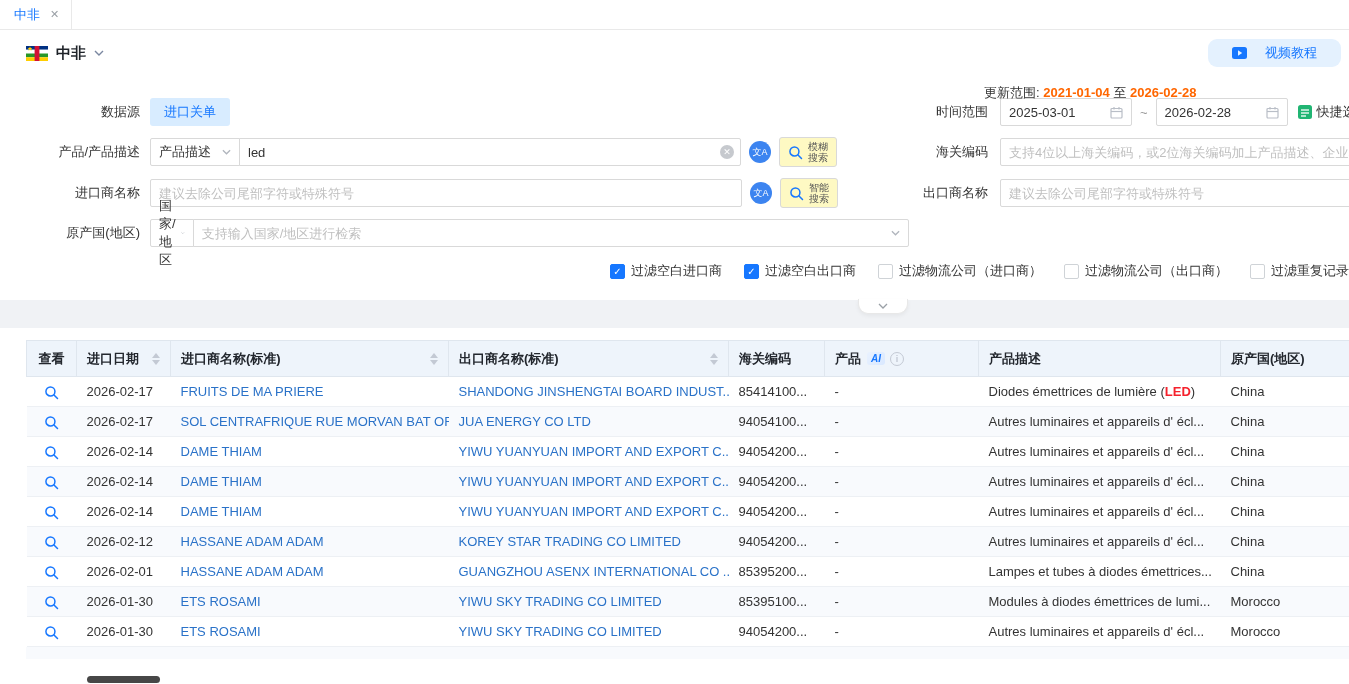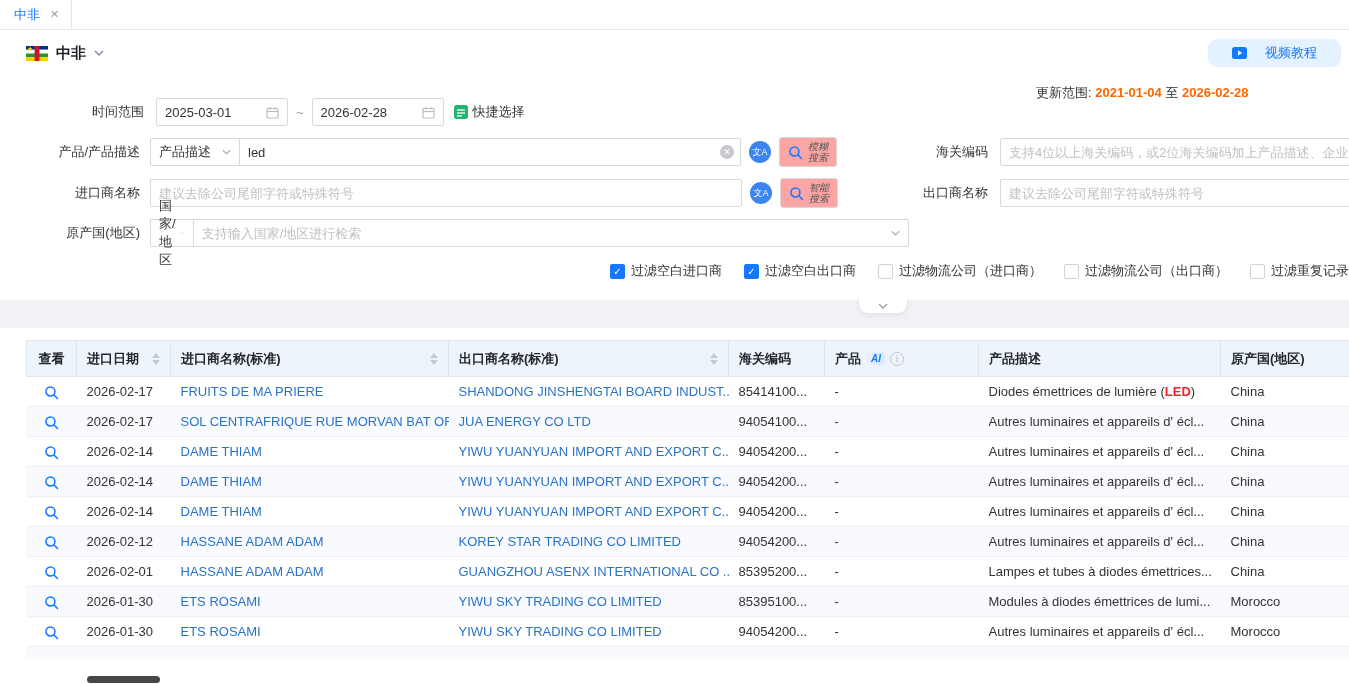--- a/index.html
+++ b/index.html
@@ -20,21 +20,21 @@
   
   .page-header { height: 46px; display: flex; align-items: center; justify-content: space-between;
                  padding: 0 8px 0 26px; background: #fff; }
   .country { display: flex; align-items: center; gap: 8px; cursor: pointer; }
   .country-name { font-size: 15px; font-weight: bold; color: #1f2329; }
   .video-btn { display: flex; align-items: center; gap: 18px; background: #e4f1fe; color: #1677ff;
                padding: 5px 24px; border-radius: 9px; cursor: pointer; white-space: nowrap; }
 
   
   .form-area { position: relative; padding: 22px 0 20px 26px; background: #fff; }
-  .update-range { position: absolute; top: 8px; left: 1036px; white-space: nowrap; color: #333; text-align: center; }
+  .update-range { position: absolute; top: 8px; left: 984px; white-space: nowrap; color: #333; text-align: center; }
   .update-range .u-date { color: #ff6600; font-weight: bold; }
 
   .form-row { display: flex; align-items: center; margin-bottom: 11px; }
   .fleft { display: flex; align-items: center; width: 844px; flex-shrink: 0; }
   .fright { display: flex; align-items: center; overflow: visible; }
   .flabel { width: 124px; padding-right: 10px; text-align: right; color: #333; flex-shrink: 0; }
   .rlabel { width: 130px; padding-right: 12px; text-align: right; color: #333; flex-shrink: 0; }
 
   .tag-selected { background: #d8ecff; color: #1677ff; padding: 5px 14px; border-radius: 3px; cursor: pointer; }
 
@@ -46,22 +46,22 @@
   .input::placeholder { color: #bfbfbf; }
   .input-wrap { position: relative; display: flex; align-items: center; }
   .joined { border-radius: 0 2px 2px 0; margin-left: -1px; }
   .clear-icon { position: absolute; right: 7px; top: 7px; width: 14px; height: 14px; border-radius: 50%;
                 background: #c6c9ce; color: #fff; font-size: 9px; line-height: 14px; text-align: center; cursor: pointer; }
   .combo-caret { position: absolute; right: 9px; top: 11px; }
 
   .translate-icon { width: 22px; height: 22px; margin-left: 8px; background: #3c84f0; border-radius: 11px;
                     color: #fff; font-size: 9px; display: flex; align-items: center; justify-content: center;
                     cursor: pointer; flex-shrink: 0; }
-  .search-btn { height: 30px; border: 1px solid #d9d9d9; border-radius: 3px; background: #fca5a5; margin-left: 8px;
-                display: flex; align-items: center; gap: 5px; padding: 0 8px; cursor: pointer; flex-shrink: 0; font-style: italic; }
+  .search-btn { height: 30px; border: 1px solid #d9d9d9; border-radius: 3px; background: #fef9c3; margin-left: 8px;
+                display: flex; align-items: center; gap: 5px; padding: 0 8px; cursor: pointer; flex-shrink: 0; }
   .search-btn .lines { display: flex; flex-direction: column; font-size: 10px; line-height: 11px; color: #555; }
 
   .date-input { width: 132px; height: 28px; border: 1px solid #d9d9d9; border-radius: 2px; background: #fff;
                 display: flex; align-items: center; justify-content: space-between; padding: 0 8px; cursor: pointer; }
   .tilde { margin: 0 8px; color: #999; }
   .quick-select { display: flex; align-items: center; gap: 5px; margin-left: 10px; white-space: nowrap;
                   color: #333; cursor: pointer; }
 
   .wide-input { width: 380px; }
 
@@ -152,20 +152,24 @@
 <div class="form-area">
 
   <div class="update-range">
     <span>更新范围:</span>
     <span class="u-date">2021-01-04</span>
     <span>至</span>
     <span class="u-date">2026-02-28</span>
   </div>
 
   <div class="form-row">
+    <div class="fleft">
+      <div class="flabel">数据源</div>
+      <div class="tag-selected">进口关单</div>
+    </div>
     <div class="fright">
       <div class="rlabel">时间范围</div>
       <div class="date-input">
         <span>2025-03-01</span>
         <svg width="13" height="13" viewBox="0 0 13 13">
           <rect x="1" y="2.5" width="11" height="9.5" rx="1" fill="none" stroke="#b9bec7" stroke-width="1.2"></rect>
           <line x1="1" y1="5.5" x2="12" y2="5.5" stroke="#b9bec7" stroke-width="1.2"></line>
           <line x1="4" y1="1" x2="4" y2="3.5" stroke="#b9bec7" stroke-width="1.2"></line>
           <line x1="9" y1="1" x2="9" y2="3.5" stroke="#b9bec7" stroke-width="1.2"></line>
         </svg>

